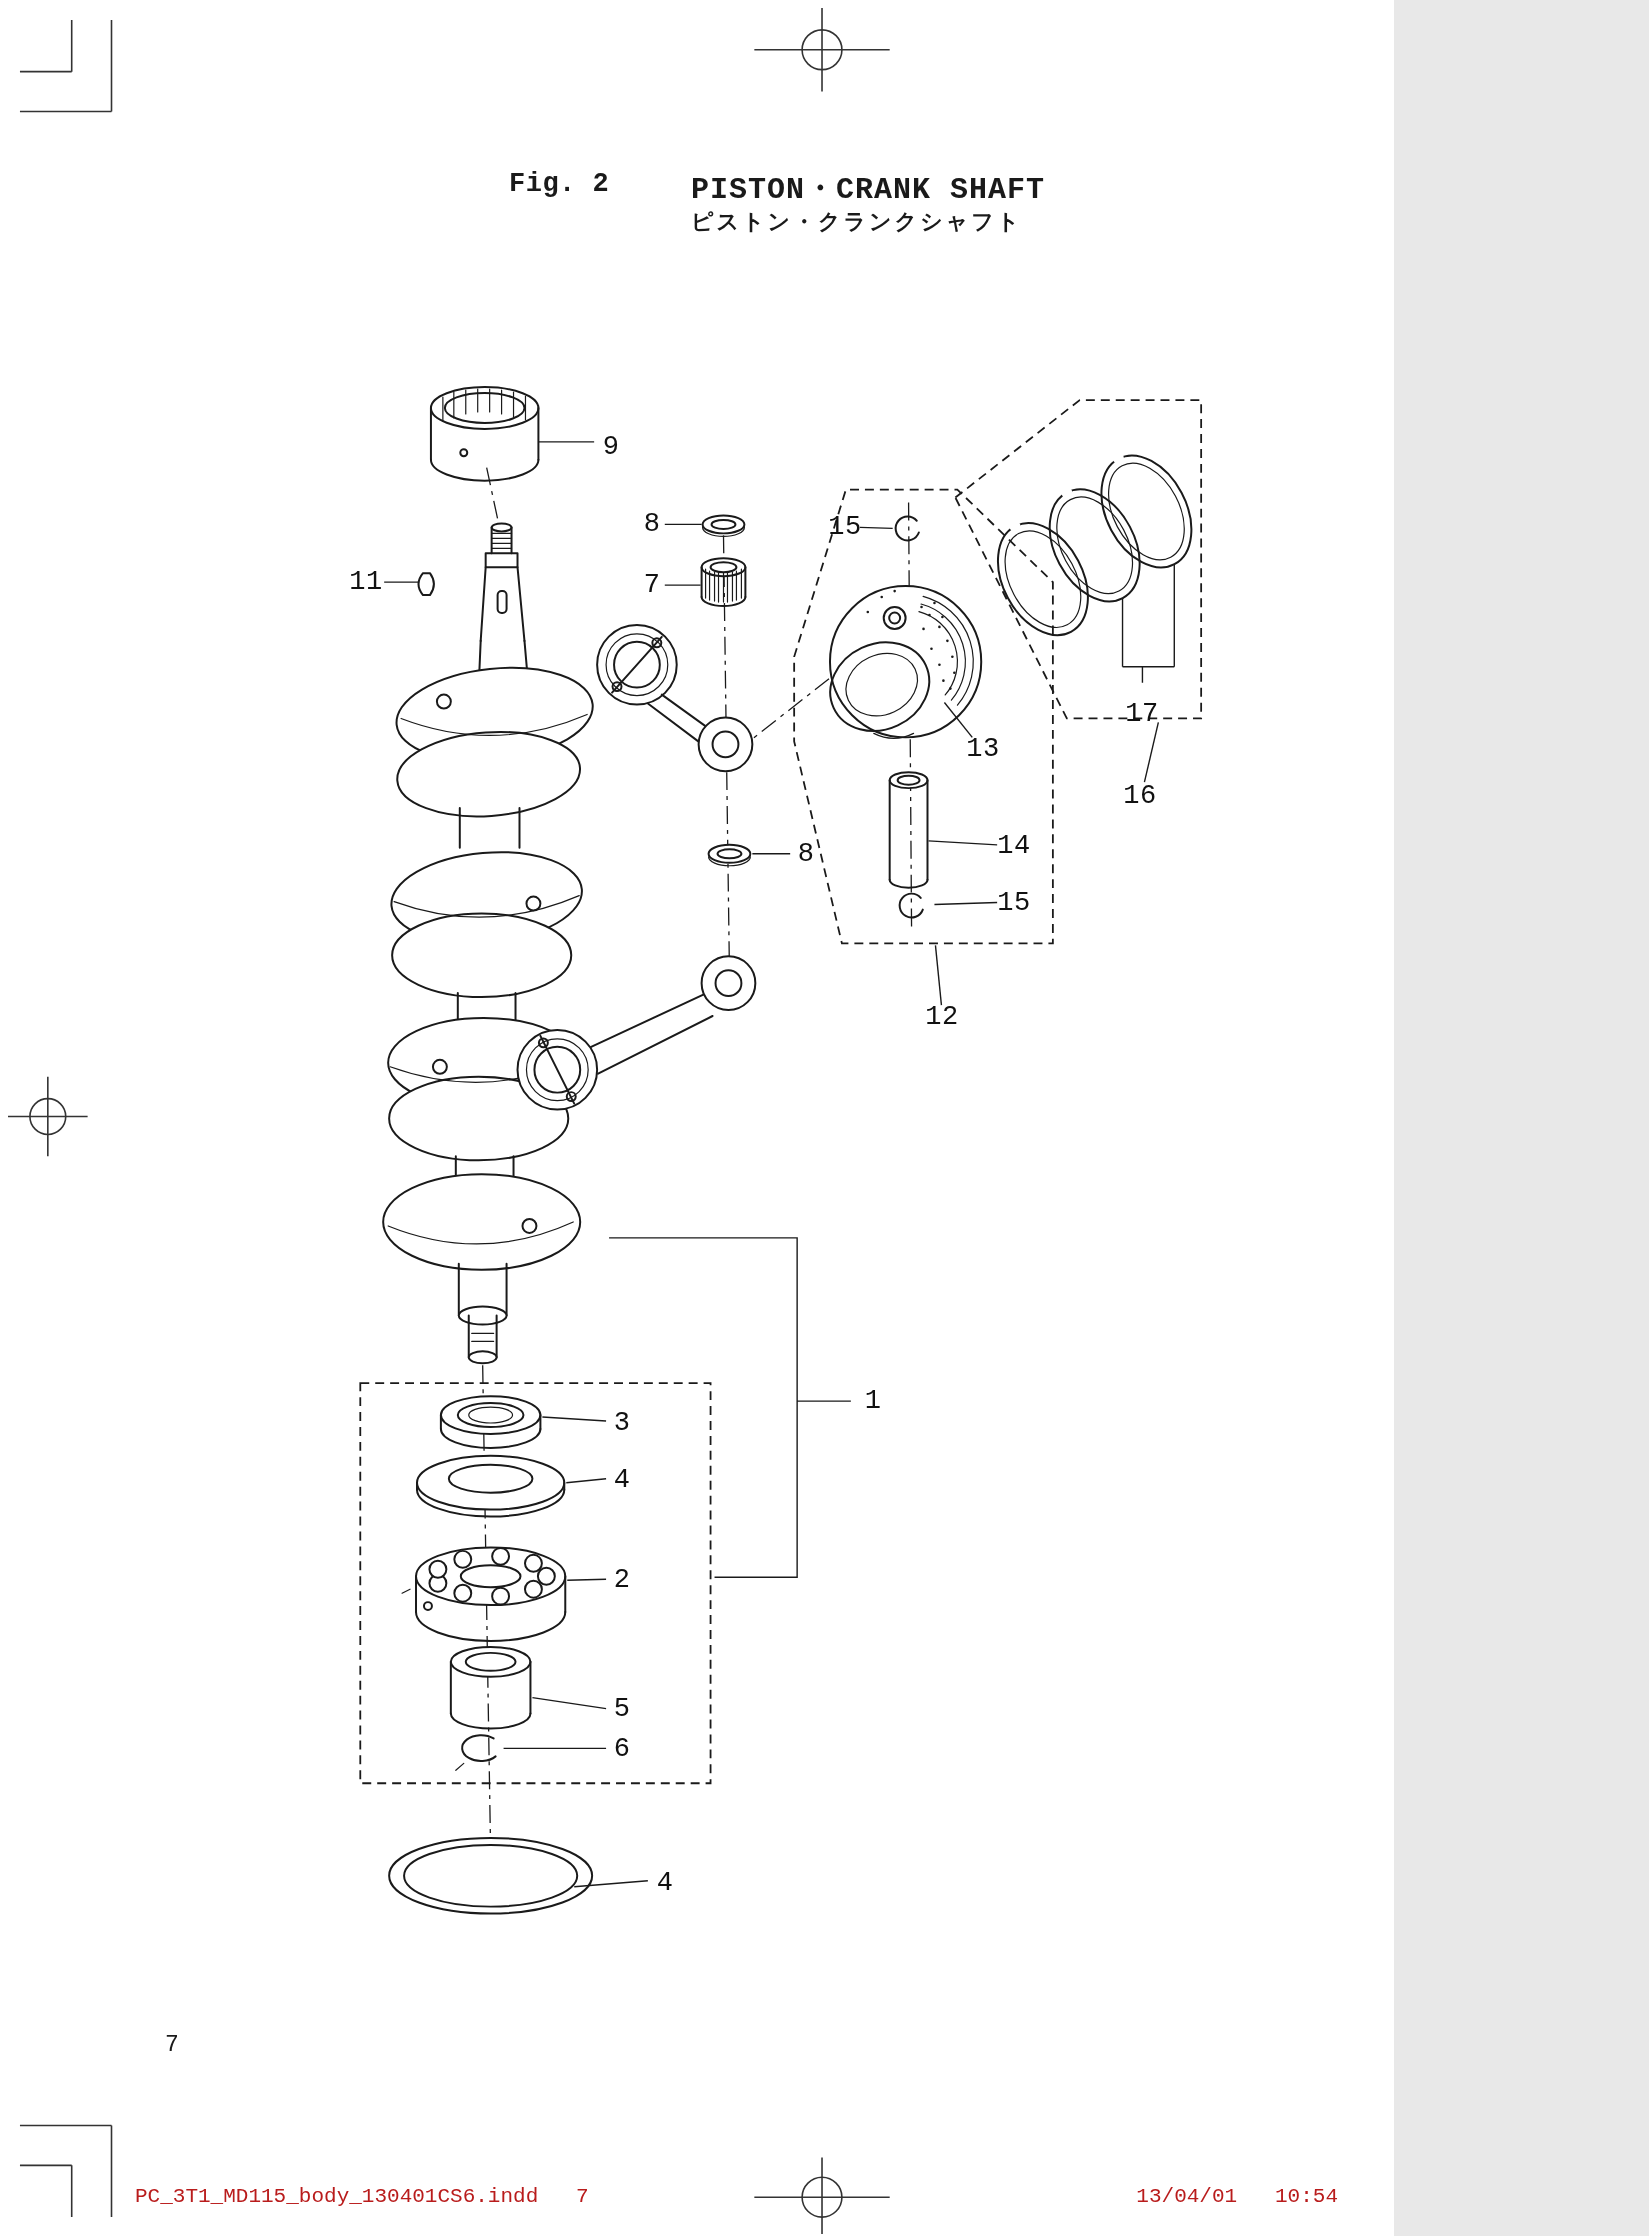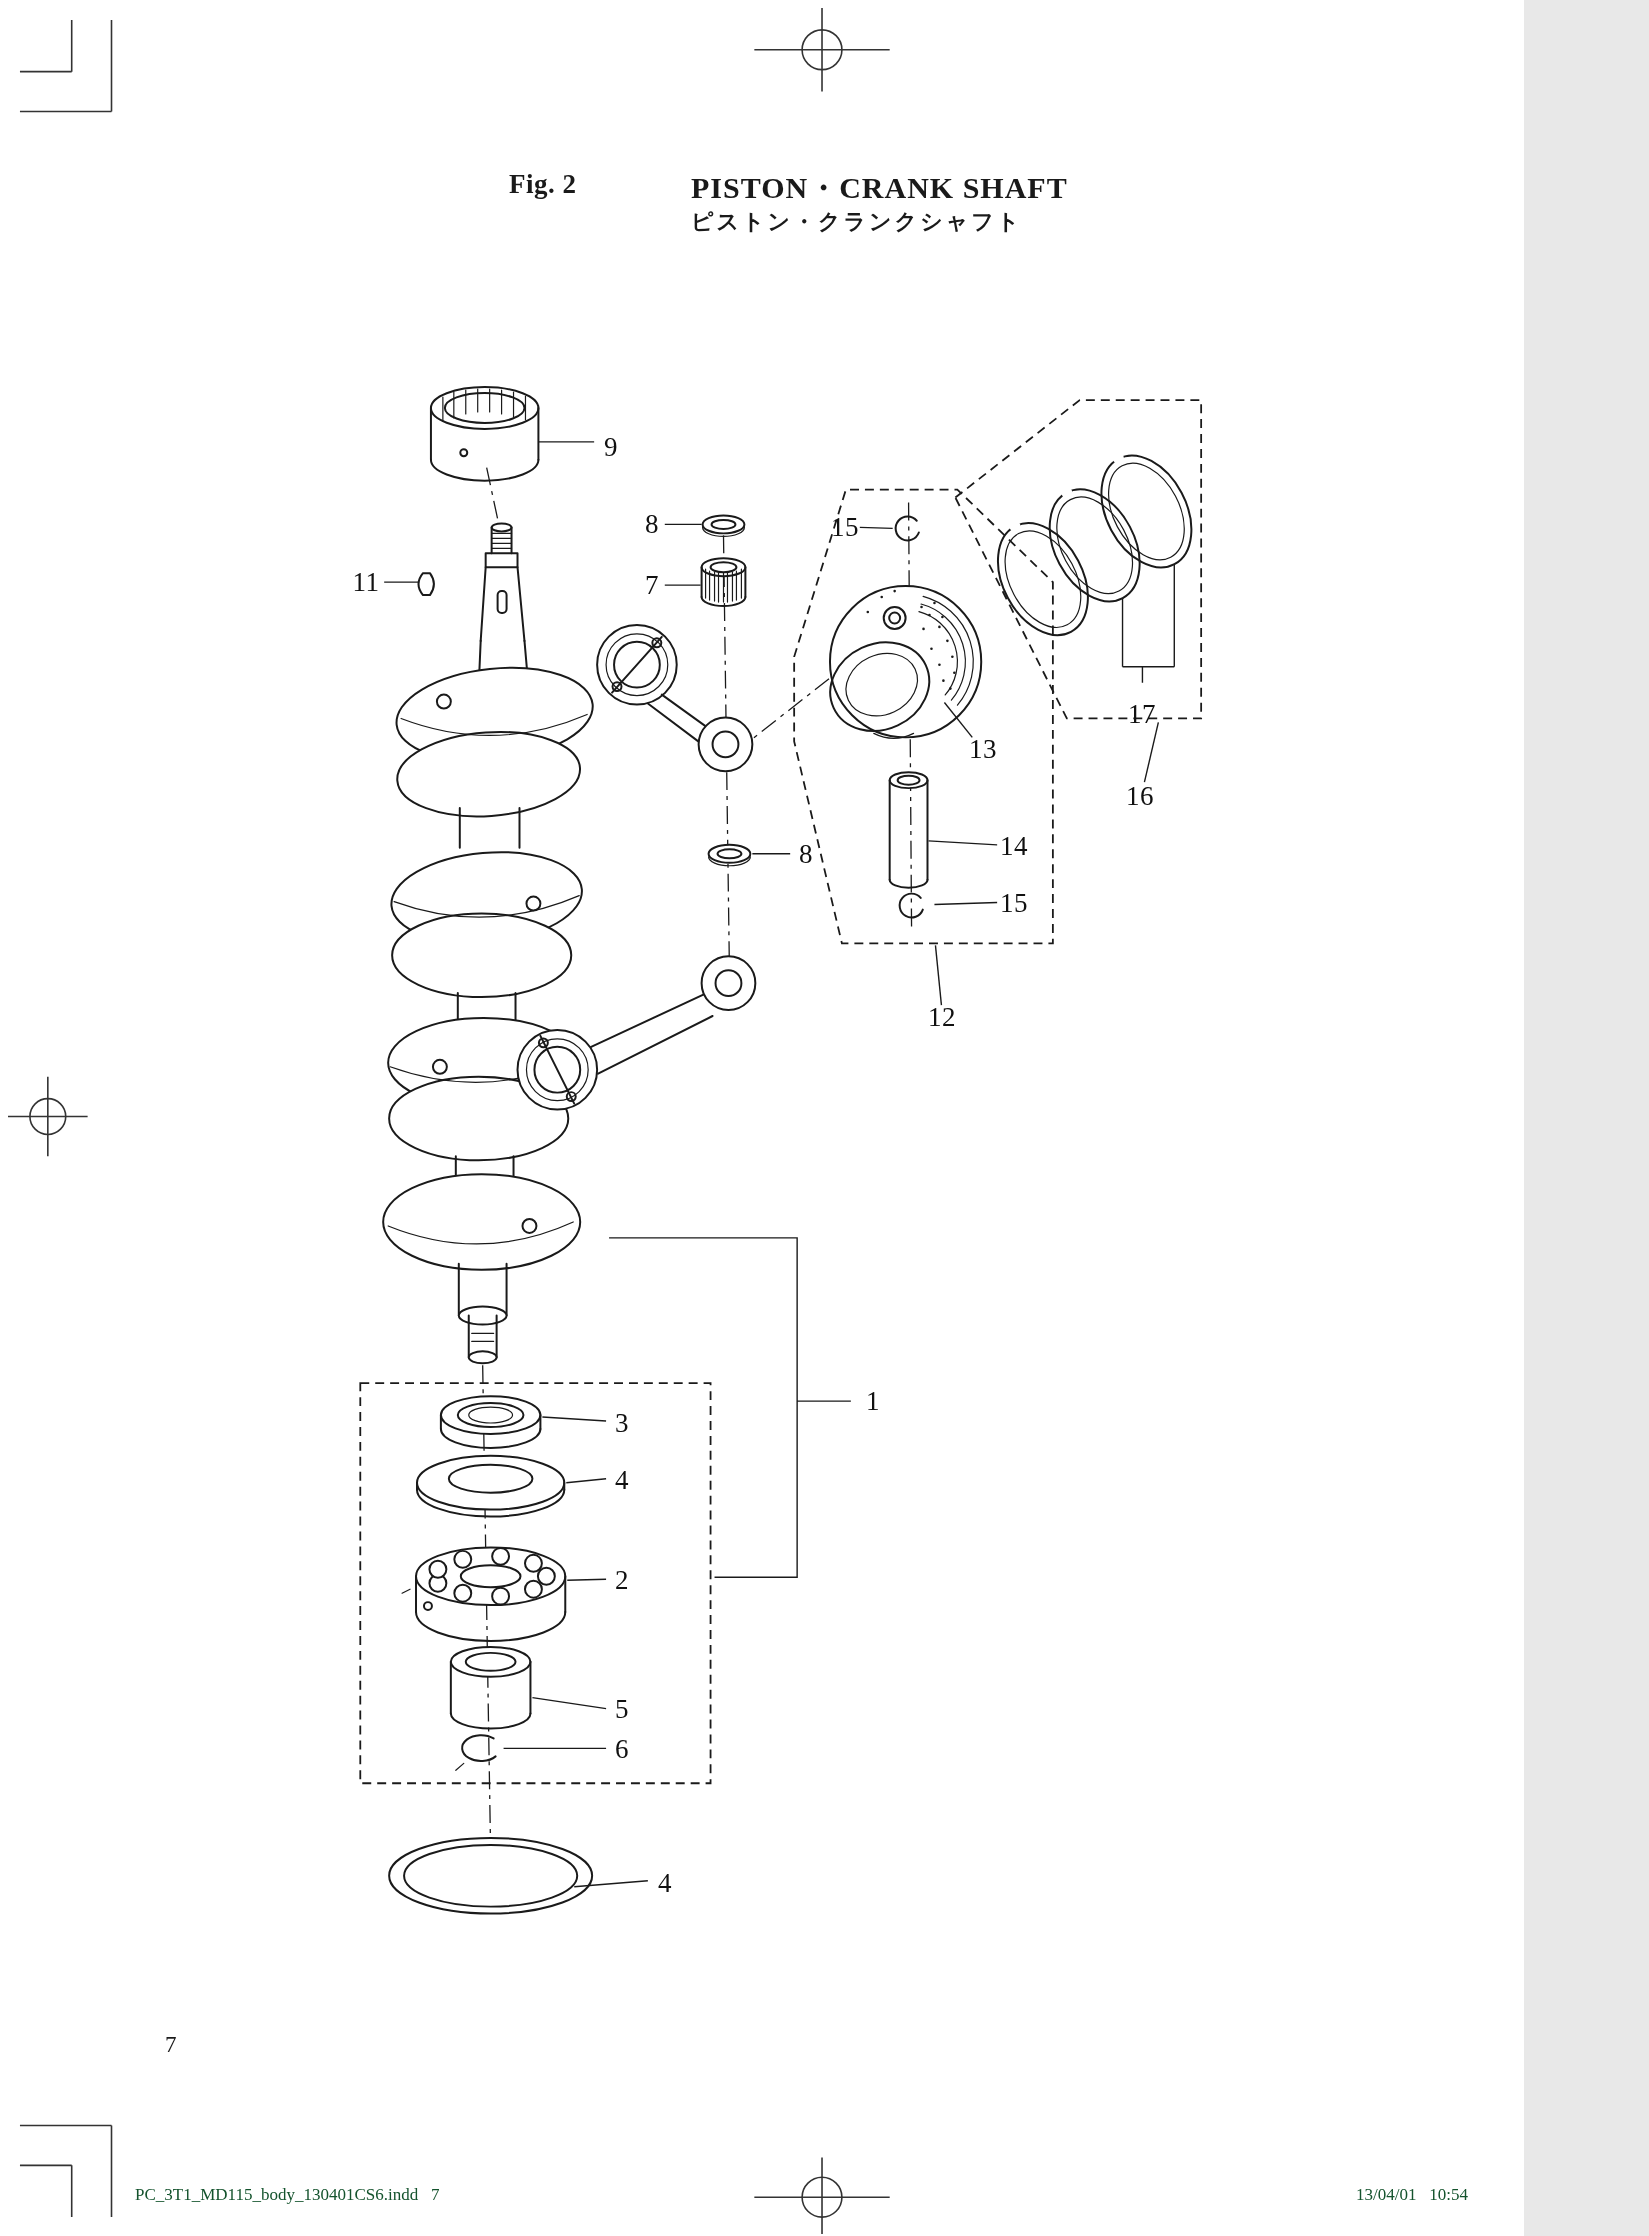--- a/index.html
+++ b/index.html
@@ -1,29 +1,29 @@
 <!DOCTYPE html>
 <html><head>
 <meta charset="utf-8">
 <style>
   html,body{margin:0;padding:0;background:#e8e8e8;}
   .page{
     position:relative;
-    width:1524px;height:2237px;
+    width:1394px;height:2237px;
     background:#ffffff;
-    font-family:Liberation Serif, serif;
+    font-family:Liberation Mono, monospace;
     color:#1a1a1a;
     overflow:hidden;
   }
   .abs{position:absolute;}
   .fig-label{left:509px;top:169px;font-size:27px;font-weight:bold;letter-spacing:0.5px;}
   .title-en{left:691px;top:168px;font-size:30px;font-weight:bold;letter-spacing:1px;}
   .title-ja{left:691px;top:207px;font-size:22px;font-weight:bold;letter-spacing:3px;}
   .page-number{left:165px;top:2032px;font-size:23px;}
-  .footer{font-size:17px;color:#14532d;white-space:pre;}
+  .footer{font-size:21px;color:#b91c1c;white-space:pre;}
   .footer-left{left:135px;top:2185px;}
   .footer-right{right:56px;top:2185px;}
   .co{
     position:absolute;
     transform:translate(-50%,-50%);
     font-size:27px;
     color:#111;
     letter-spacing:0.5px;
     white-space:nowrap;
   }

